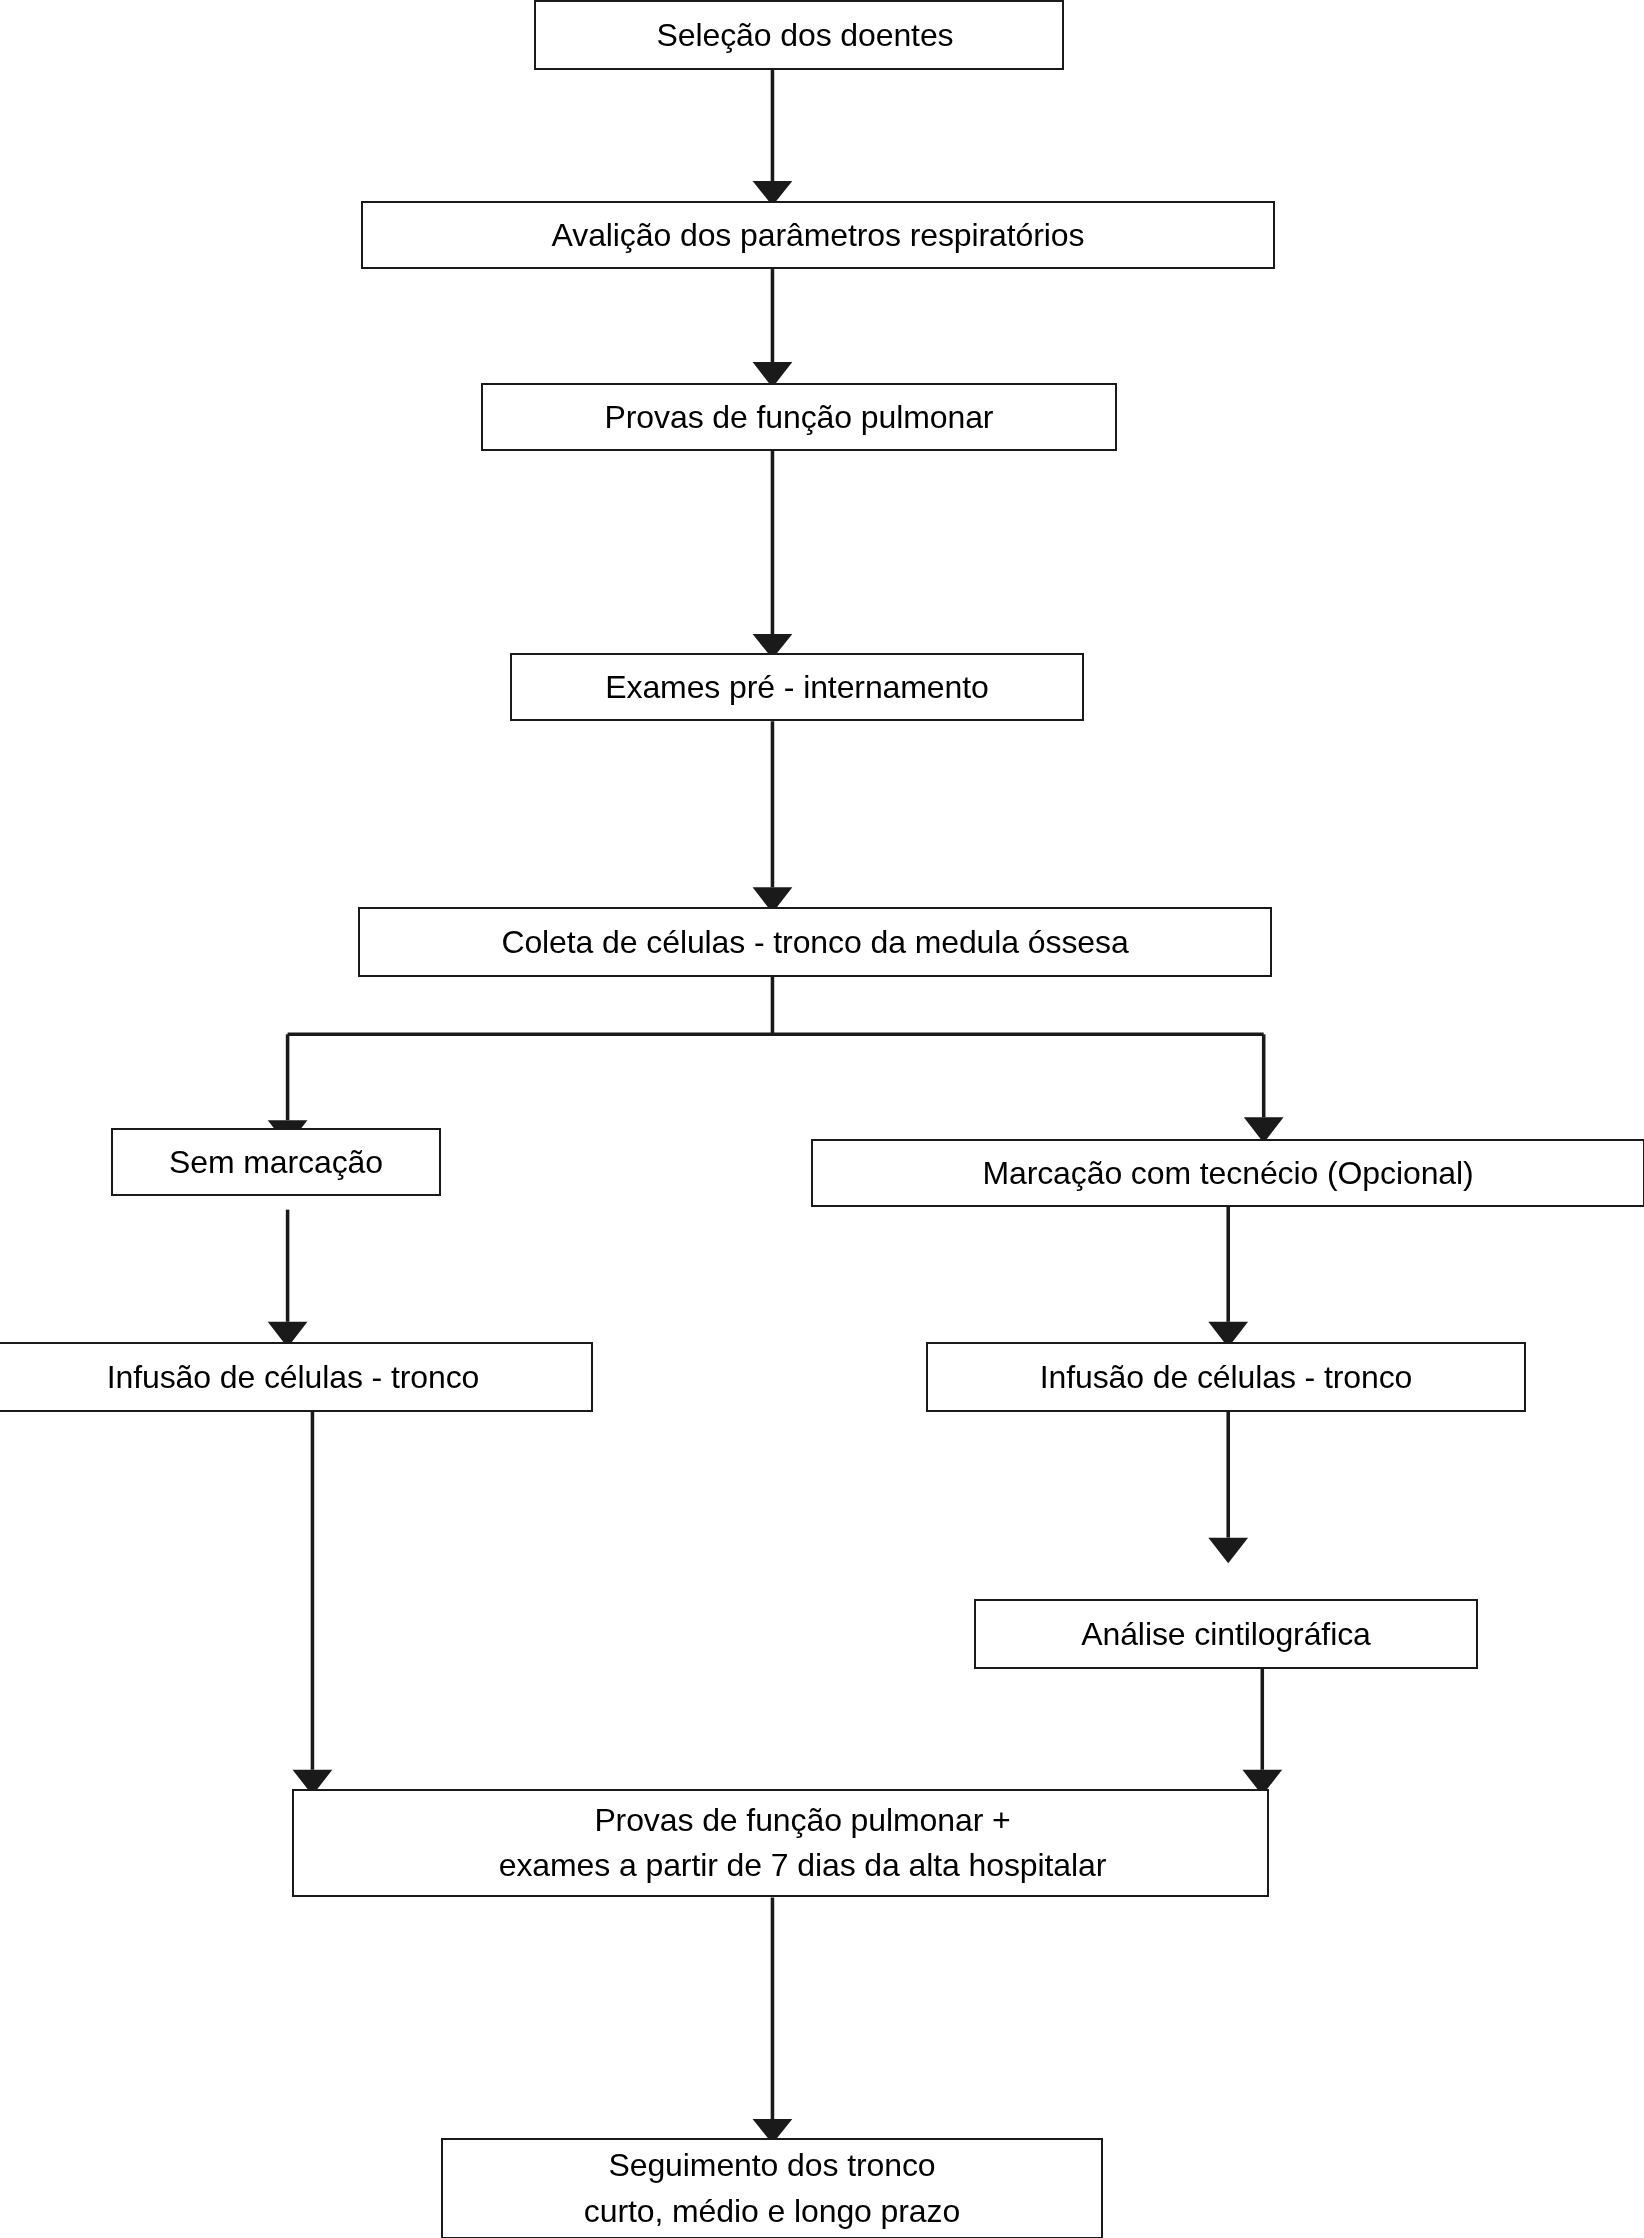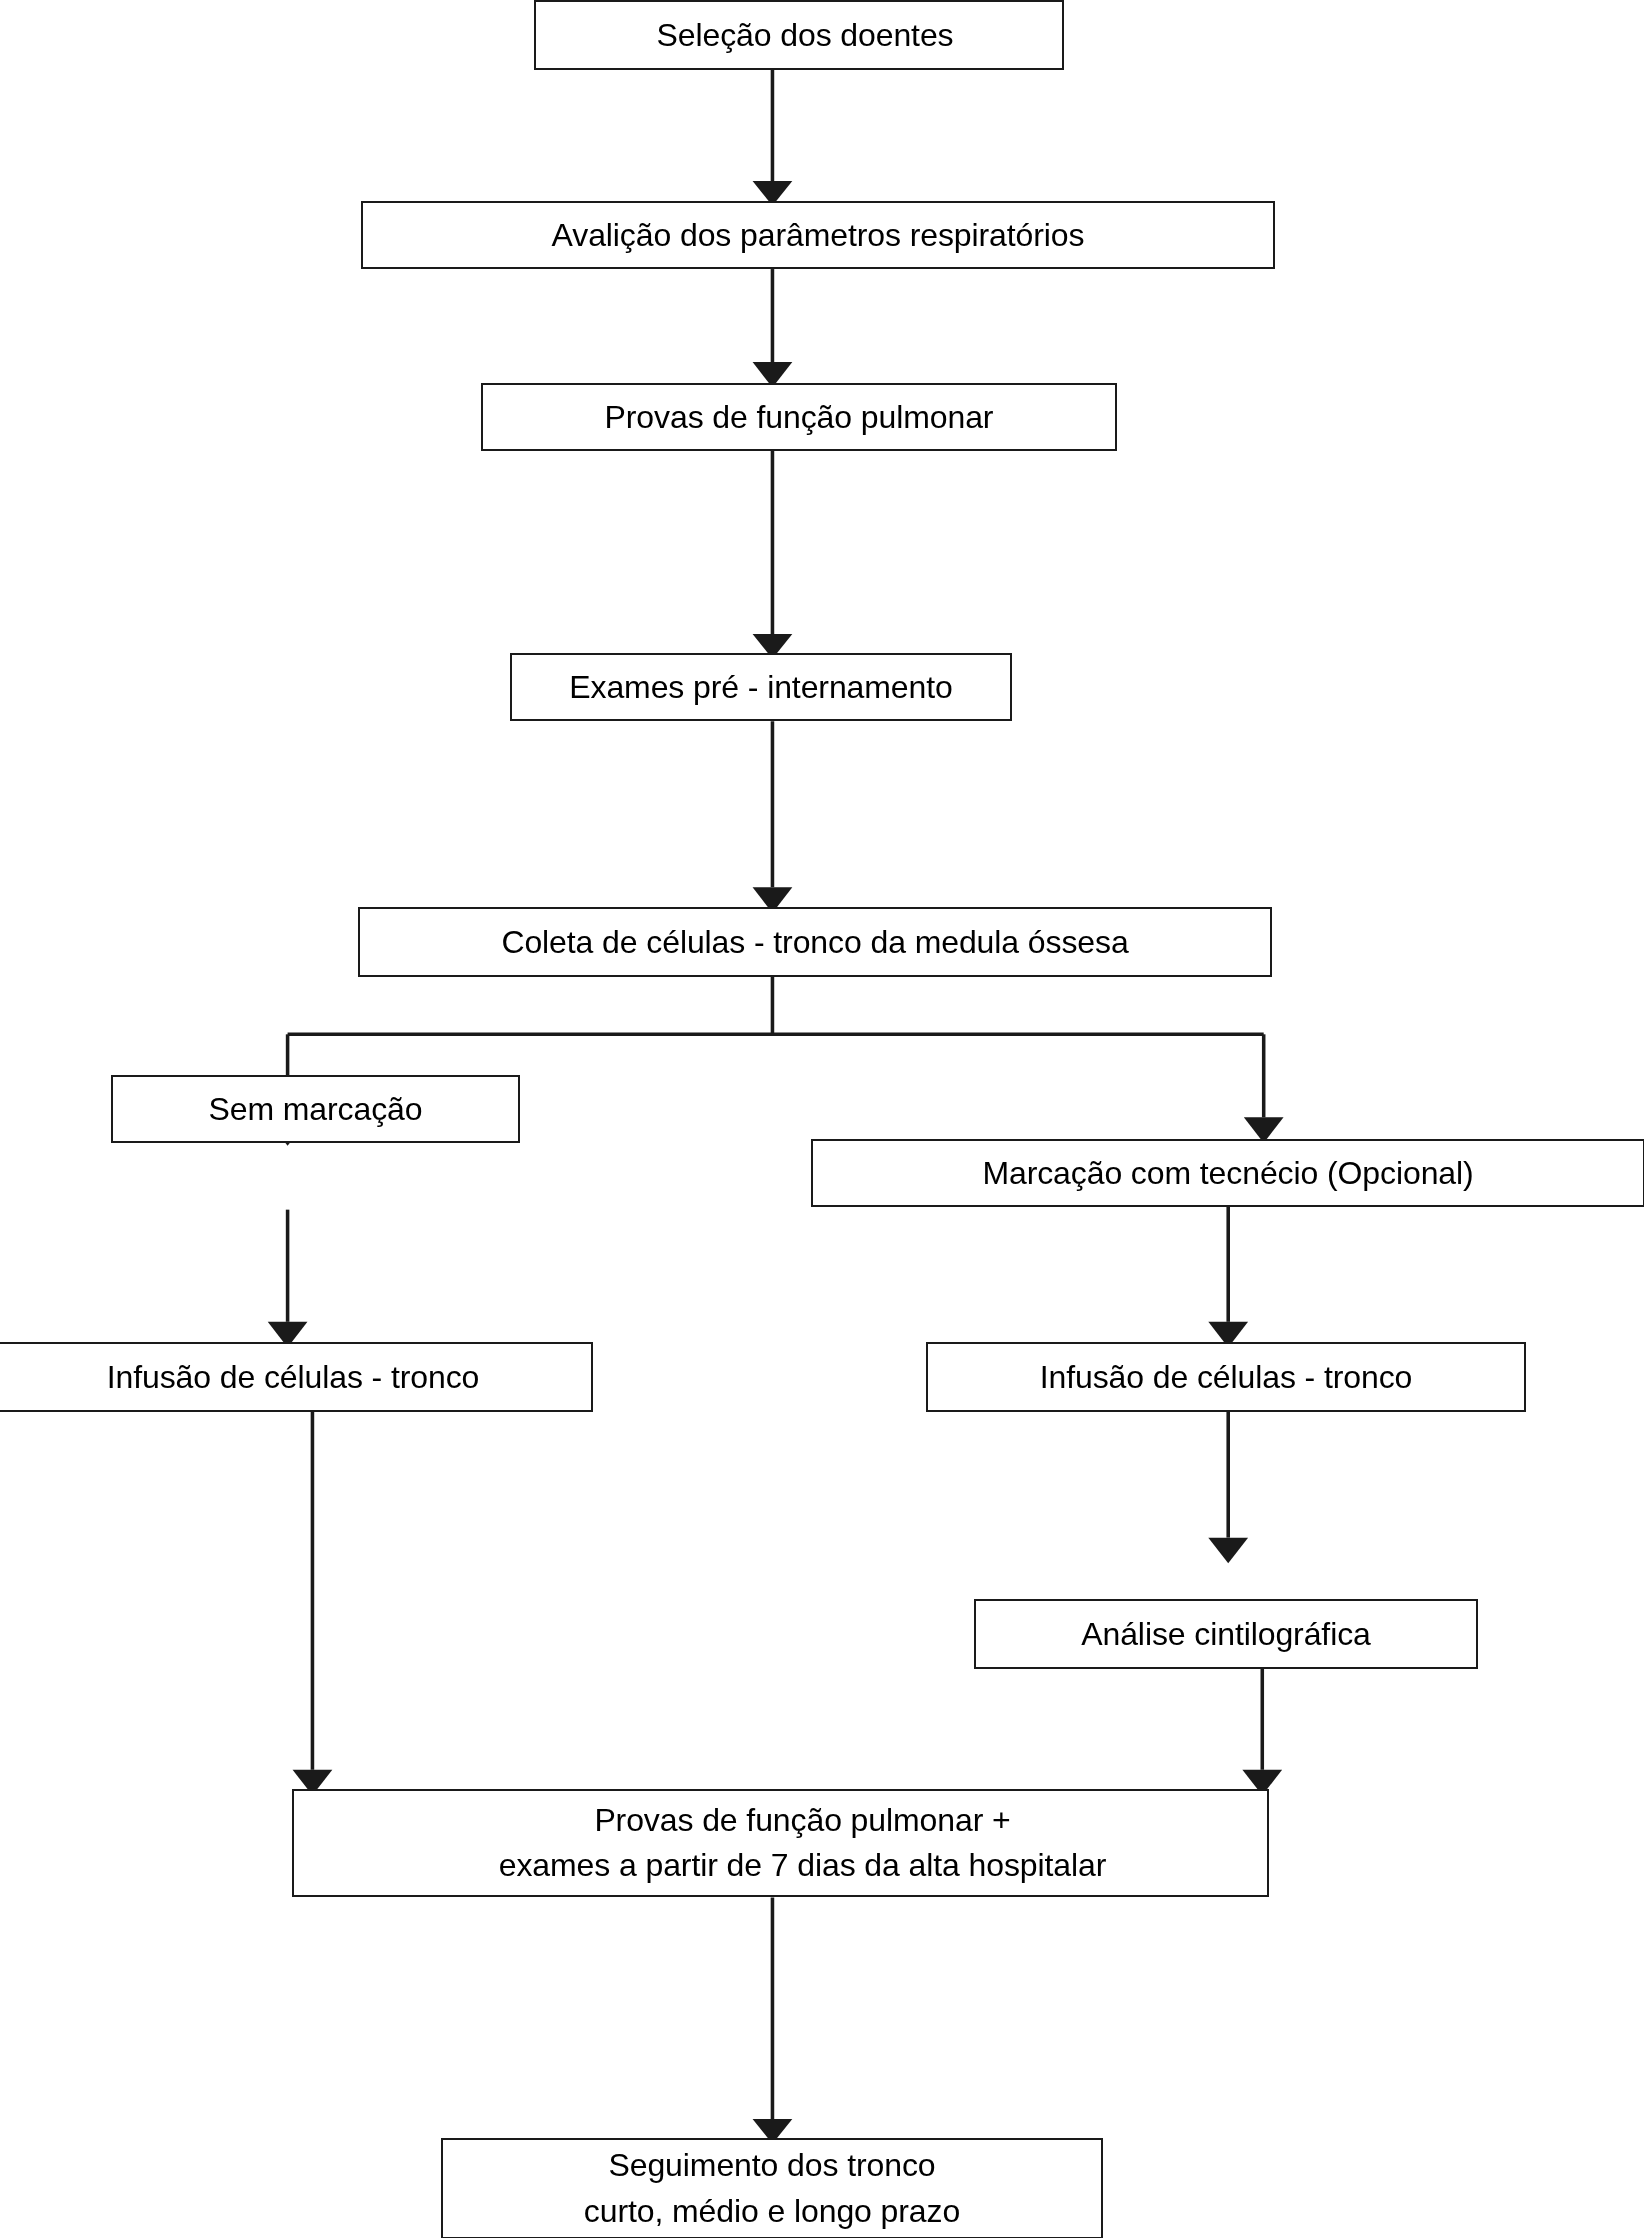--- a/index.html
+++ b/index.html
@@ -131,29 +131,29 @@
   </div>
 
   <div class="node" id="node-avaliacao-parametros" style="left: 342px; top: 201px; width: 914px; height: 68px; margin-left: 19px;">
     <span class="label">Avalição dos parâmetros respiratórios</span>
   </div>
 
   <div class="node" id="node-provas-funcao-pulmonar" style="left: 481px; top: 383px; width: 636px; height: 68px;">
     <span class="label">Provas de função pulmonar</span>
   </div>
 
-  <div class="node" id="node-exames-pre-internamento" style="left: 510px; top: 653px; width: 502px; height: 68px;">
+  <div class="node" id="node-exames-pre-internamento" style="left: 510px; top: 653px; width: 574px; height: 68px;">
     <span class="label">Exames pré - internamento</span>
   </div>
 
   <div class="node" id="node-coleta-celulas-tronco" style="left: 342px; top: 907px; width: 914px; height: 70px; margin-left: 16px;">
     <span class="label">Coleta de células - tronco da medula óssesa</span>
   </div>
 
-  <div class="node" id="node-sem-marcacao" style="left: 111px; top: 1075px; width: 409px; height: 68px; text-align: right;">
+  <div class="node" id="node-sem-marcacao" style="left: 111px; top: 1128px; width: 330px; height: 68px; text-align: right;">
     <span class="label">Sem marcação</span>
   </div>
 
   <div class="node" id="node-marcacao-tecnecio" style="left: 811px; top: 1139px; width: 834px; height: 68px; justify-content: center;">
     <span class="label">Marcação com tecnécio (Opcional)</span>
   </div>
 
   <div class="node" id="node-infusao-celulas-esquerda" style="left: -7px; top: 1342px; width: 600px; height: 70px;">
     <span class="label">Infusão de células - tronco</span>
   </div>

